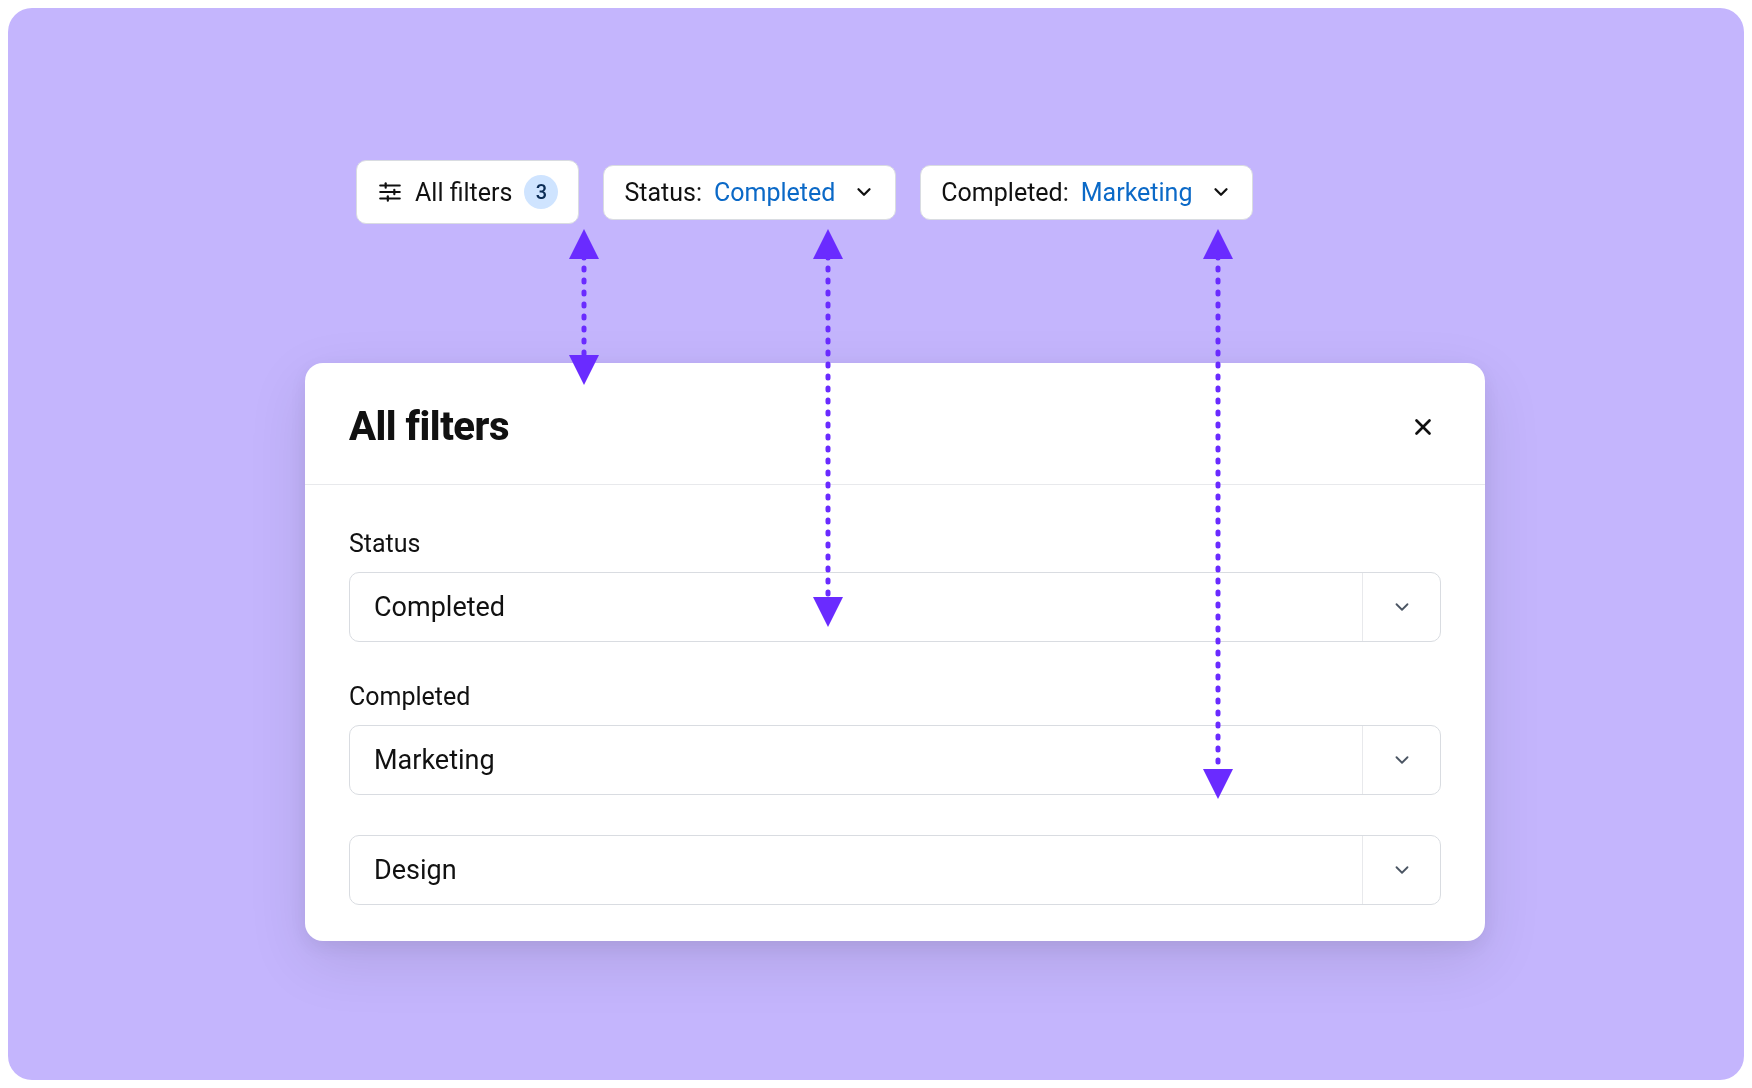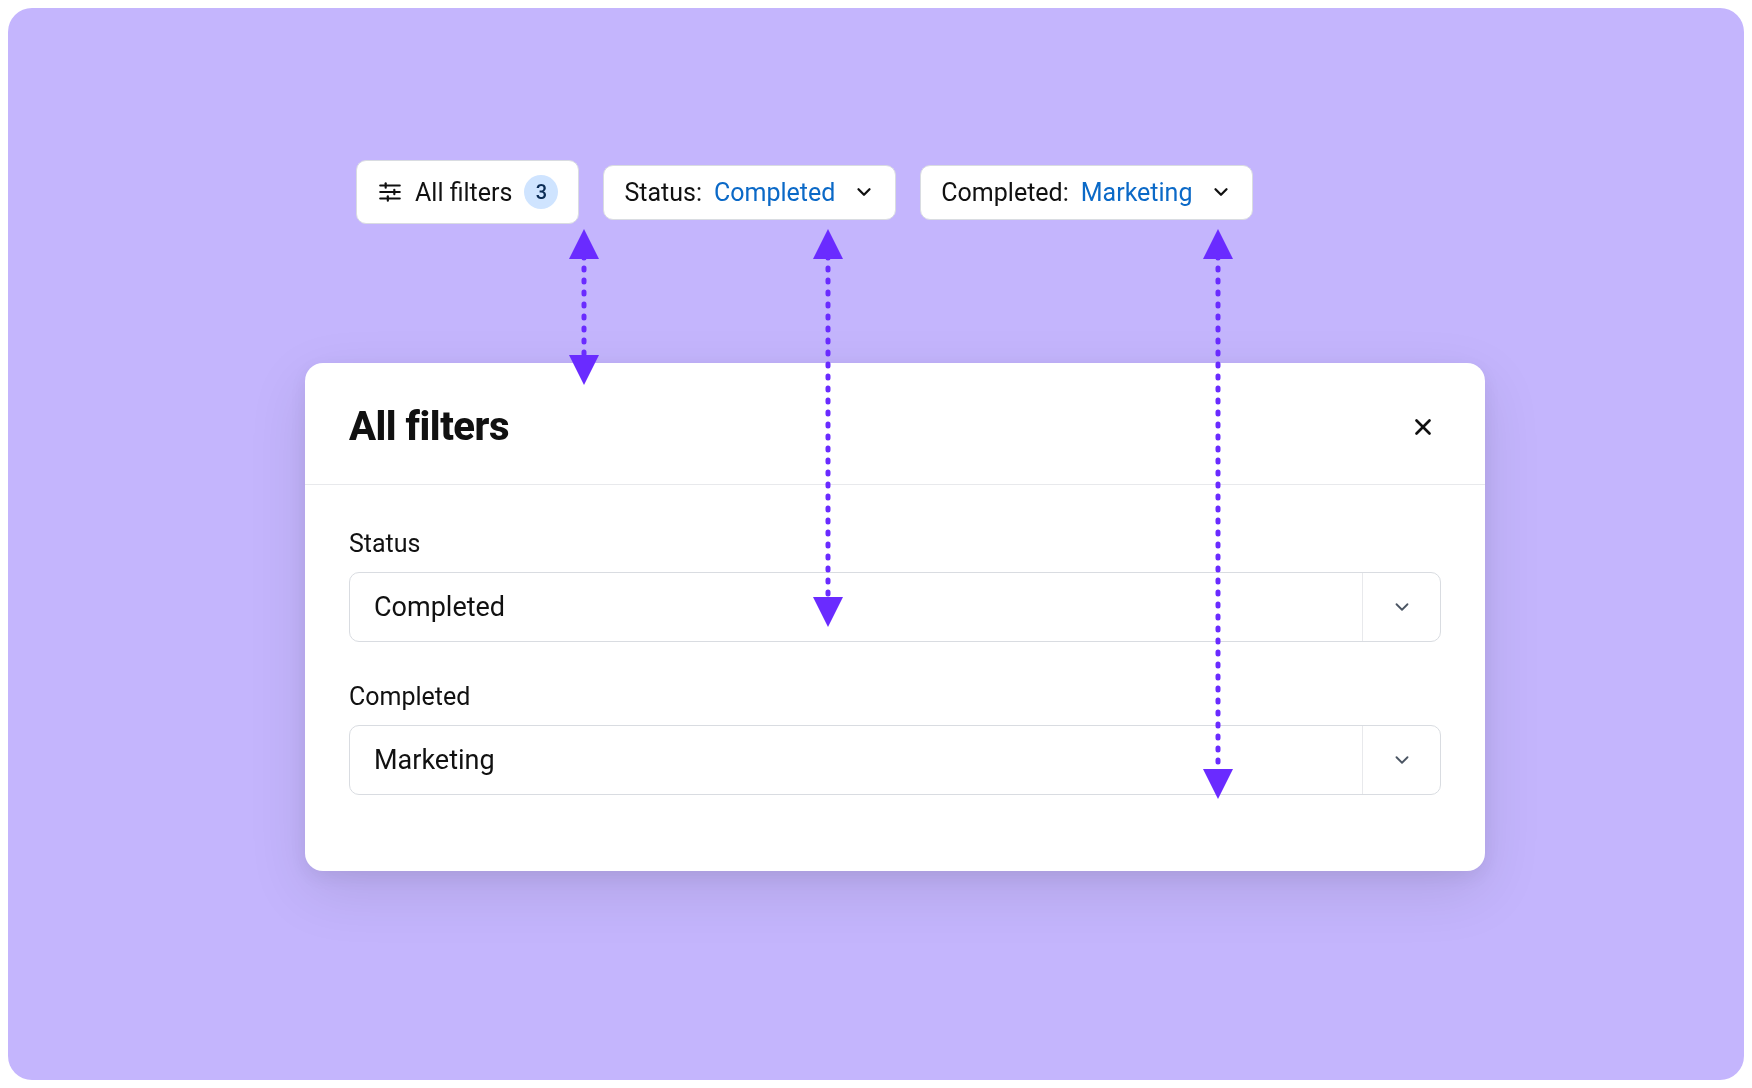--- a/index.html
+++ b/index.html
@@ -236,20 +236,28 @@
           <span class="select-value">Marketing</span>
           <span class="select-toggle">
             <svg viewBox="0 0 24 24" fill="none" stroke="currentColor" stroke-width="2" stroke-linecap="round" stroke-linejoin="round">
                 <polyline points="6 9 12 15 18 9"></polyline>
               </svg>
           </span>
         </div>
       </div>
 
       <div class="field">
+        <div class="select">
+          <span class="select-value">Design</span>
+          <span class="select-toggle">
+            <svg viewBox="0 0 24 24" fill="none" stroke="currentColor" stroke-width="2" stroke-linecap="round" stroke-linejoin="round">
+                <polyline points="6 9 12 15 18 9"></polyline>
+              </svg>
+          </span>
+        </div>
       </div>
 
     </div>
   </div>
 
   <svg class="connectors" width="1752" height="1088" viewBox="0 0 1752 1088">
     <defs>
       <marker id="arrowhead" markerWidth="8" markerHeight="8" refX="4" refY="4" orient="auto-start-reverse">
         <path d="M1,1 L7,4 L1,7 Z" fill="#6a2bff"></path>
       </marker>

